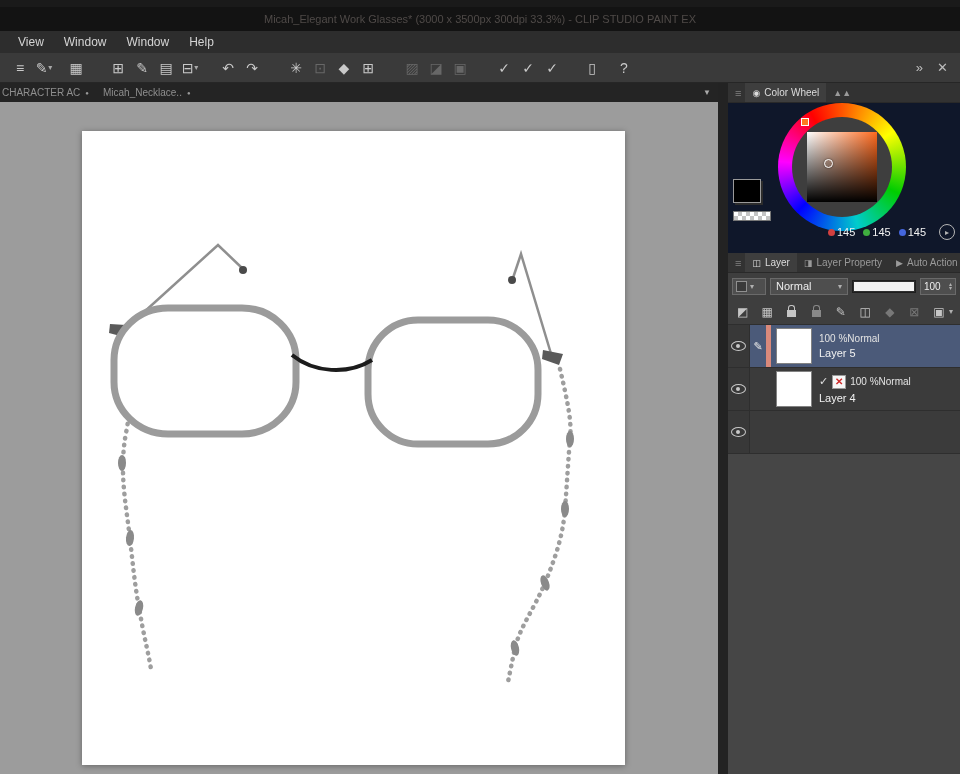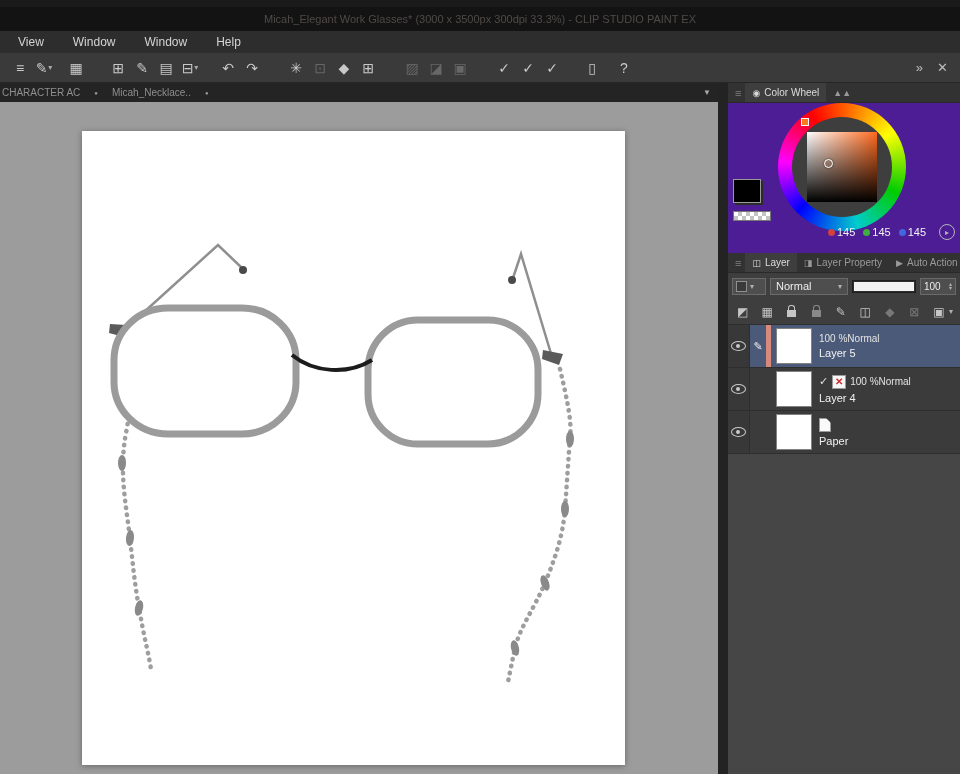--- a/index.html
+++ b/index.html
@@ -5,39 +5,39 @@
   * { margin:0; padding:0; box-sizing:border-box; }
   html,body { width:960px; height:774px; overflow:hidden; background:#1a1a1a;
               font-family:"Liberation Sans", sans-serif; }
   .app { width:960px; height:774px; display:flex; flex-direction:column;margin-top:7px; }
 
   
   .titlebar { height:24px; background:#131313; display:flex; align-items:center; justify-content:center; }
   .titlebar span { font-size:11px; color:#4f4a48; }
 
   
-  .menubar { height:22px; background:#2d2d2d; display:flex; align-items:center; padding-left:8px;gap:9px; }
+  .menubar { height:22px; background:#2d2d2d; display:flex; align-items:center; padding-left:8px; }
   .menu-item { font-size:12px; color:#d4d4d4; padding:0 10px; height:100%; display:flex; align-items:center; cursor:default; }
 
   
   .toolbar { height:30px; background:#3a3a3a; display:flex; align-items:center; padding:0 8px; border-bottom:1px solid #262626; }
   .tb { width:24px; height:24px; display:flex; align-items:center; justify-content:center; color:#c9c9c9; font-size:14px; cursor:default; }
   .tb.dim { color:#676767; }
   .tb-group { margin-left:18px; display:flex; }
   .dd-after::after { content:"▾"; font-size:8px; color:#a8a8a8; margin-left:1px; }
   .tb-right { margin-left:auto; display:flex; gap:14px; color:#bdbdbd; font-size:13px; padding-right:4px; }
 
   
   .main { height:698px; display:flex; }
   .canvas-col { width:718px; display:flex; flex-direction:column; }
   .dock-gap { width:10px; background:#232323; }
 
   
   .tabbar { height:19px; background:#242424; display:flex; align-items:center; font-size:10px; color:#8f8f8f; }
-  .dtab { display:flex; align-items:center; gap:14px; padding:0 7px; height:100%; white-space:nowrap; cursor:default; }
+  .dtab { display:flex; align-items:center; gap:5px; padding:0 7px; height:100%; white-space:nowrap; cursor:default; }
   .dtab.first { padding-left:2px; }
   .dtab.active { background:#1d2433; color:#a2b4cf; }
   .mod-dot { font-size:6px; color:#9a9a9a; }
   .tab-overflow { margin-left:auto; padding-right:7px; font-size:8px; color:#aaa; }
 
   
   .canvas-area { flex:1; background:#9c9c9c; position:relative; overflow:hidden; }
   .page { position:absolute; left:82px; top:29px; width:543px; height:634px; background:#ffffff;
           box-shadow:0 1px 6px rgba(0,0,0,0.35); }
   .page svg { display:block; width:100%; height:100%; }
@@ -46,21 +46,21 @@
   
   .right-panel { width:232px; background:#3e3e3e; display:flex; flex-direction:column; color:#ddd; }
   .panel-header { height:20px; background:#323232; display:flex; align-items:center; padding:0 3px;
                   font-size:10px; color:#9a9a9a; border-bottom:1px solid #292929; }
   .grip { color:#808080; font-size:11px; padding:0 4px; }
   .ph-tab { display:flex; align-items:center; gap:4px; padding:0 7px; height:100%; cursor:default; white-space:nowrap; }
   .ph-tab.active { background:#3e3e3e; color:#dcdcdc; }
   .ph-ico { font-size:9px; }
 
   
-  .color-area { height:150px; position:relative; background:#4c1d95; }
+  .color-area { height:150px; position:relative; background:#0f172a; }
   .wheel { position:absolute; left:50px; top:0; width:128px; height:128px; }
   .ring { position:absolute; inset:0; border-radius:50%;
           background:conic-gradient(from 0deg,#f50 0deg,#ff0 55deg,#0c0 115deg,#0cc 165deg,#00f 225deg,#f0f 275deg,#f00 330deg,#f50 360deg); }
   .ring-hole { position:absolute; left:14px; top:14px; width:100px; height:100px; border-radius:50%; background:#3e3e3e; }
   .sv { position:absolute; left:29px; top:29px; width:70px; height:70px;
         background:linear-gradient(to top,#000,rgba(0,0,0,0)),linear-gradient(to right,#fff,#ff6a1e); }
   .hue-marker { position:absolute; left:23px; top:15px; width:8px; height:8px; background:#ff7a20; border:1px solid #fff; }
   .sv-marker { position:absolute; left:46px; top:56px; width:9px; height:9px; border:1.5px solid #fff; border-radius:50%;
                box-shadow:0 0 2px rgba(0,0,0,.6); }
   .main-swatch { position:absolute; left:5px; top:76px; width:28px; height:24px; background:#000;
@@ -360,28 +360,20 @@
               </div>
               <div class="l-name">Layer 4</div>
             </div>
           </div>
         </div>
 
         <div class="lrow">
           <div class="eye-cell">
             <span class="eye"></span>
           </div>
-          <div class="lrow-body">
-            <div class="lslot"></div>
-            <div class="thumb"></div>
-            <div class="l-text">
-              <div class="paper-ico"></div>
-              <div class="l-name">Paper</div>
-            </div>
-          </div>
         </div>
 
       </div>
 
       <div class="panel-empty"></div>
     </div>
   </div>
 </div>
 
 </body></html>

